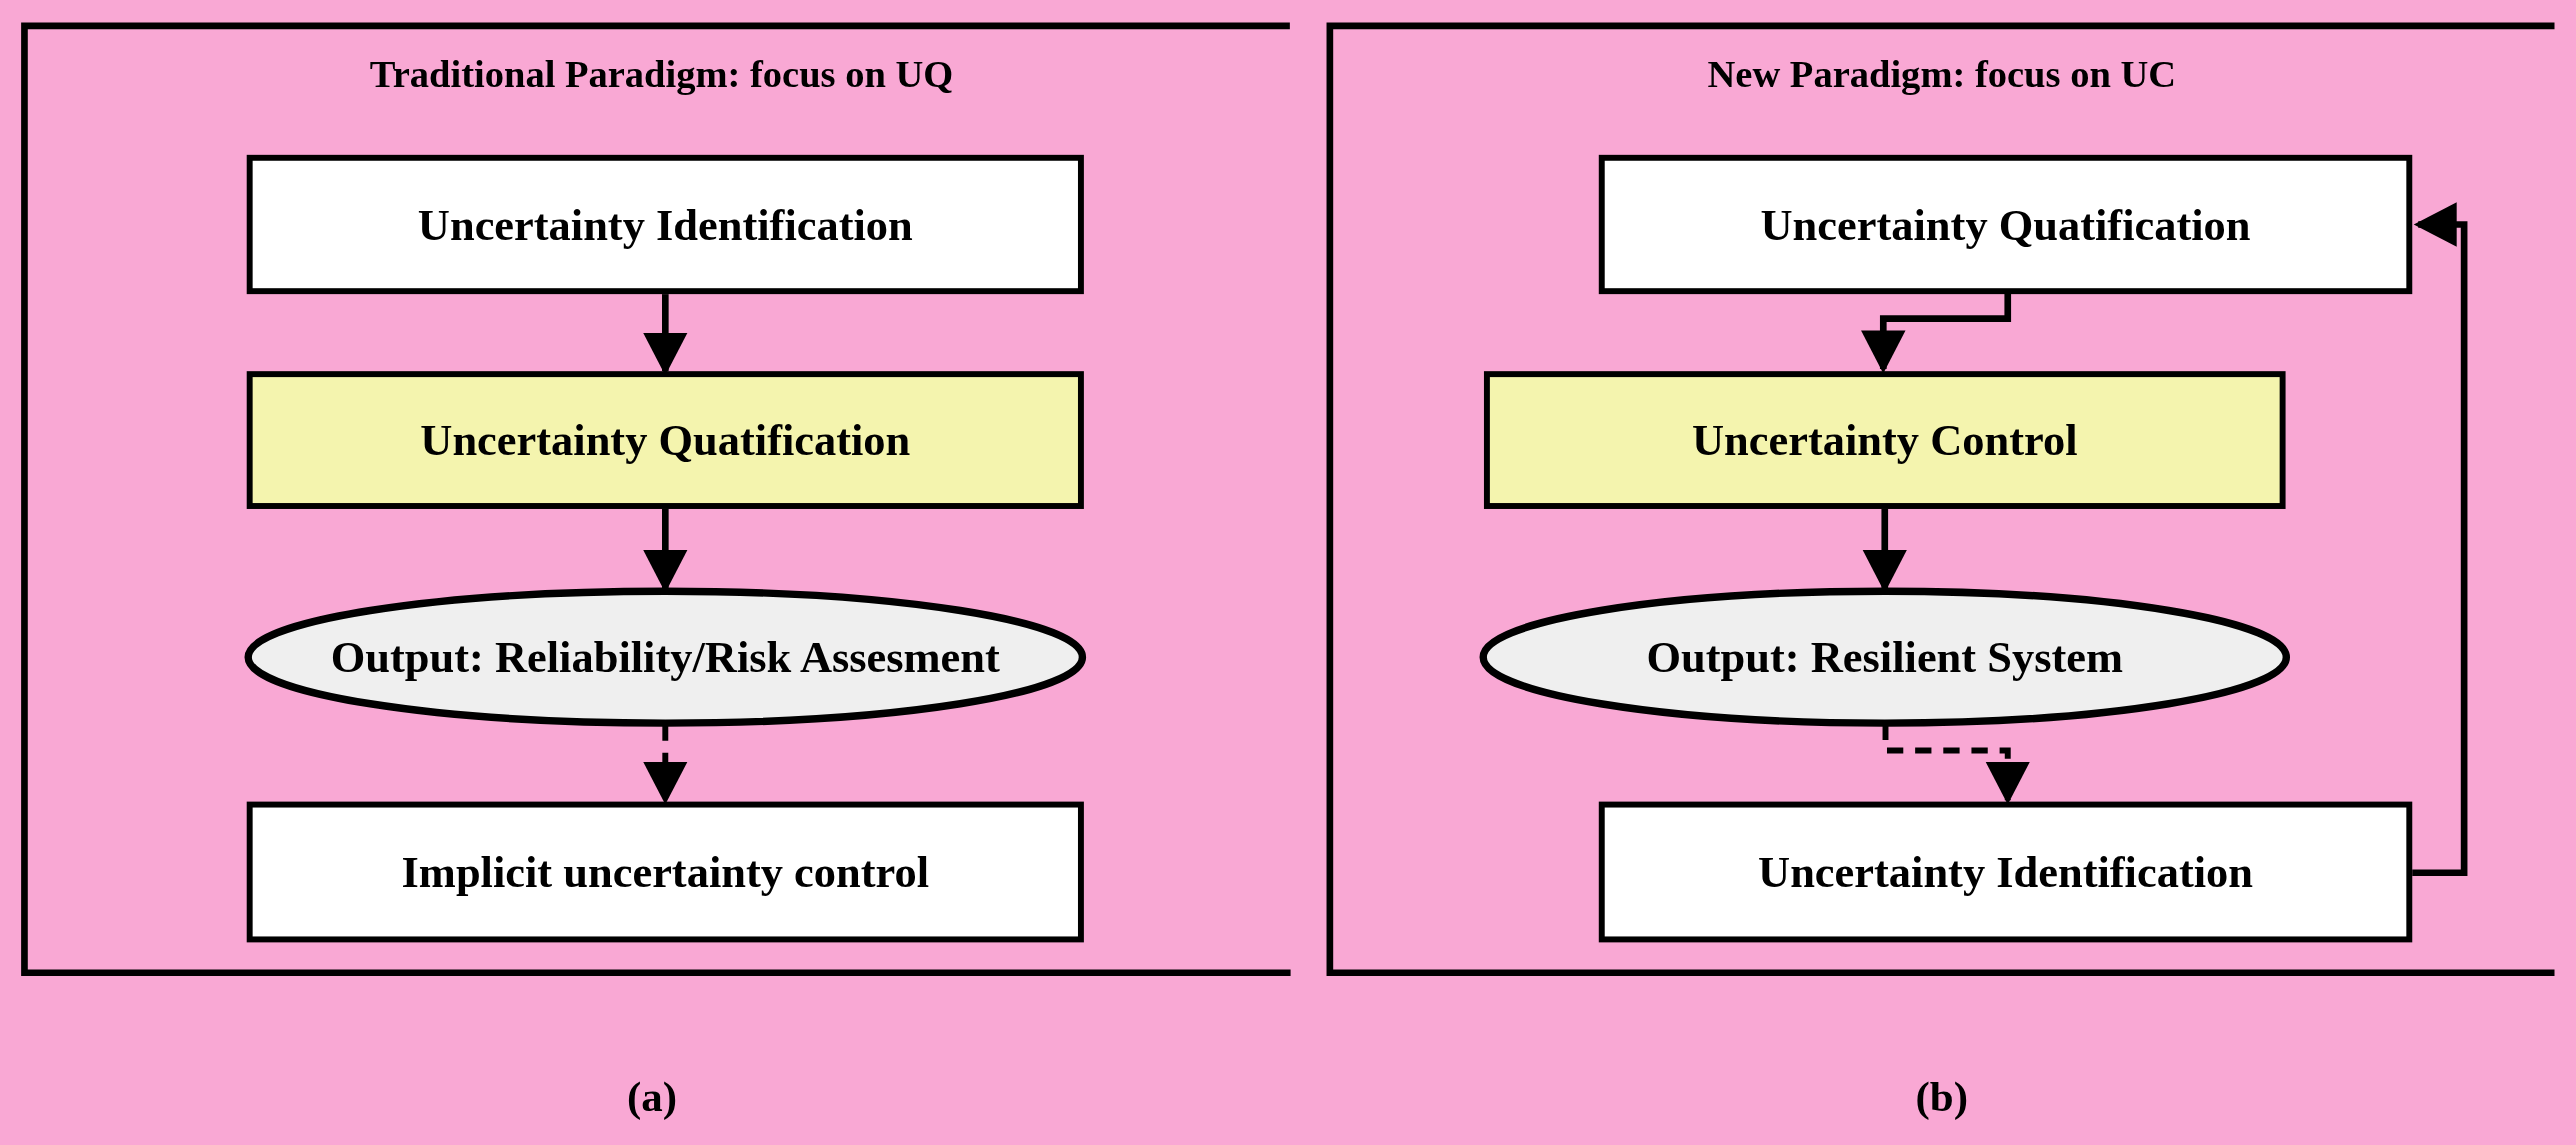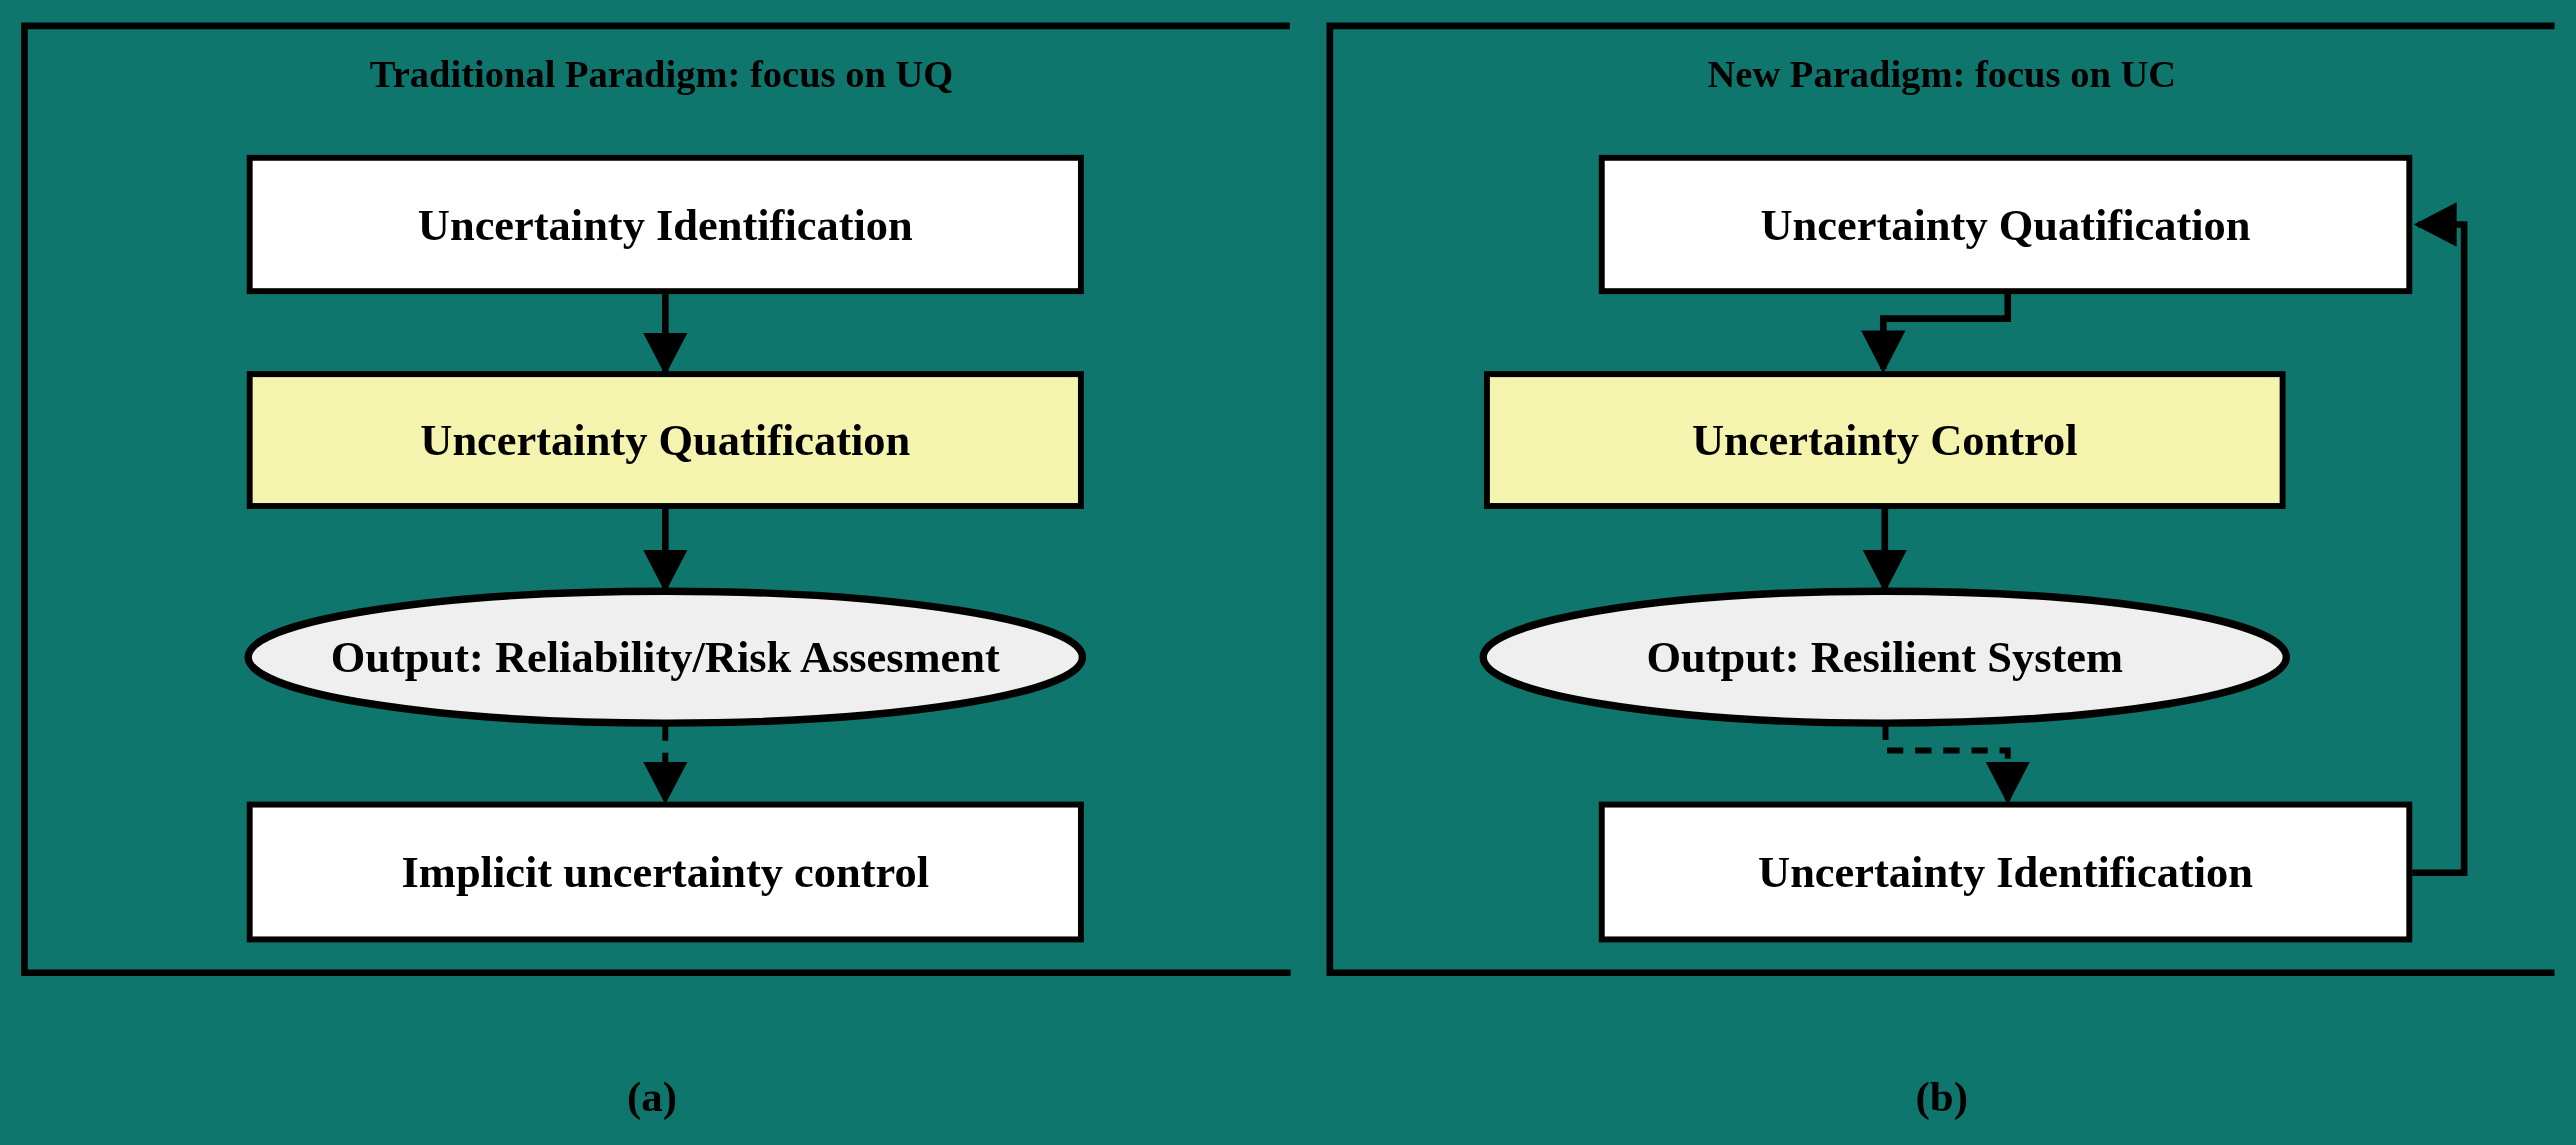--- a/index.html
+++ b/index.html
@@ -2,21 +2,21 @@
 <html style="font-size:12px"><head>
 <meta charset="utf-8">
 <style>
   html, body {
     margin: 0;
     padding: 0;
     background: #ffffff;
   }
   .figure-wrap {
     width: 100%;
-    background: #0f766e;
+    background: #f9a8d4;
   }
   svg {
     display: block;
     width: 100%;
     height: auto;
   }
   text {
     font-family: "Liberation Serif", "DejaVu Serif", serif;
     font-weight: bold;
     fill: #000000;

